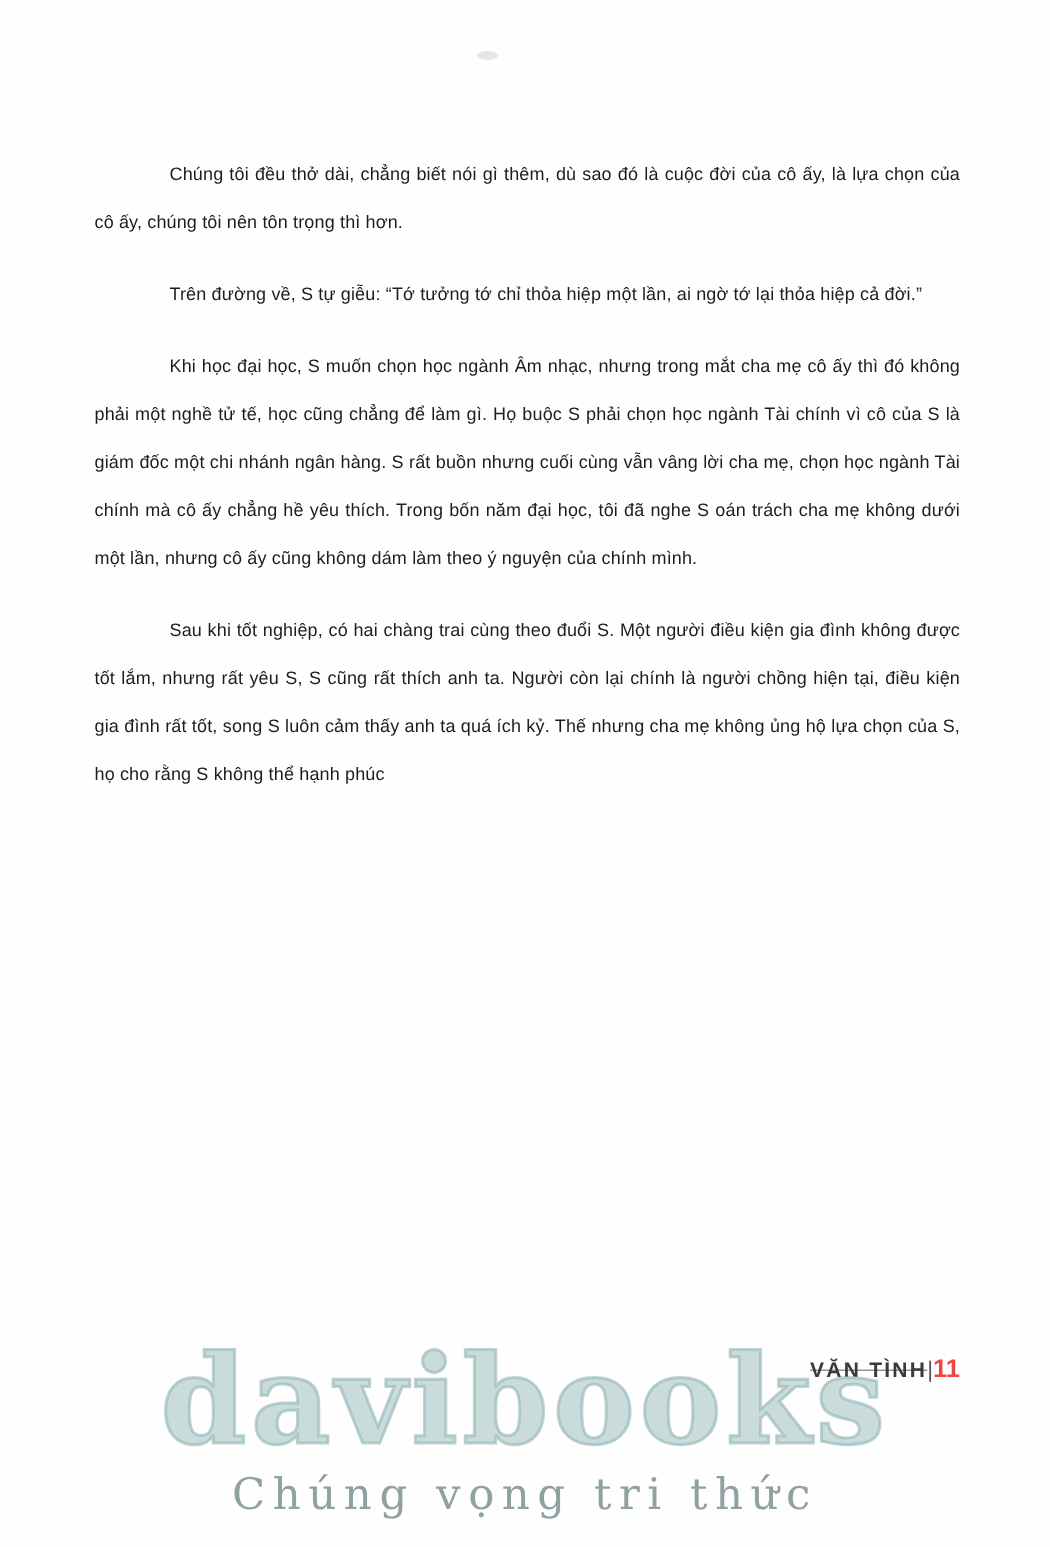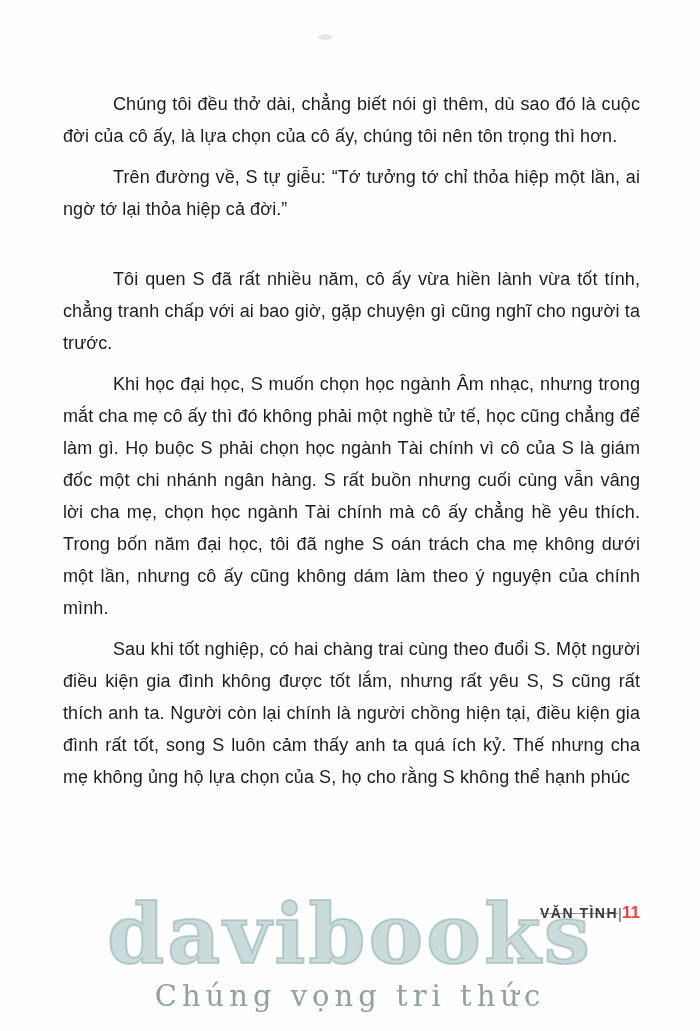--- a/index.html
+++ b/index.html
@@ -27,22 +27,22 @@
     background: rgba(160,160,160,0.25);
     border-radius: 50%;
   }
   .text-block {
     position: absolute;
     left: 63px;
     right: 60px;
     top: 84px;
   }
   .para {
-    margin: 4px 0 9px 0;
-    font-size: 18px;
+    margin: 16px 0 9px 0;
+    font-size: 12px;
     line-height: 32px;
     text-align: justify;
     text-indent: 50px;
     color: #1d1d1d;
     letter-spacing: 0.1px;
   }
   .section-gap {
     margin-top: 38px;
   }
   .footer {
@@ -101,21 +101,20 @@
 </head>
 <body>
 
 <div class="page">
 
   <div class="scan-artifact"></div>
 
   <div class="text-block">
     <p class="para">Chúng tôi đều thở dài, chẳng biết nói gì thêm, dù sao đó là cuộc đời của cô ấy, là lựa chọn của cô ấy, chúng tôi nên tôn trọng thì hơn.</p>
     <p class="para">Trên đường về, S tự giễu: “Tớ tưởng tớ chỉ thỏa hiệp một lần, ai ngờ tớ lại thỏa hiệp cả đời.”</p>
-    <p class="para section-gap">Tôi quen S đã rất nhiều năm, cô ấy vừa hiền lành vừa tốt tính, chẳng tranh chấp với ai bao giờ, gặp chuyện gì cũng nghĩ cho người ta trước.</p>
     <p class="para">Khi học đại học, S muốn chọn học ngành Âm nhạc, nhưng trong mắt cha mẹ cô ấy thì đó không phải một nghề tử tế, học cũng chẳng để làm gì. Họ buộc S phải chọn học ngành Tài chính vì cô của S là giám đốc một chi nhánh ngân hàng. S rất buồn nhưng cuối cùng vẫn vâng lời cha mẹ, chọn học ngành Tài chính mà cô ấy chẳng hề yêu thích. Trong bốn năm đại học, tôi đã nghe S oán trách cha mẹ không dưới một lần, nhưng cô ấy cũng không dám làm theo ý nguyện của chính mình.</p>
     <p class="para">Sau khi tốt nghiệp, có hai chàng trai cùng theo đuổi S. Một người điều kiện gia đình không được tốt lắm, nhưng rất yêu S, S cũng rất thích anh ta. Người còn lại chính là người chồng hiện tại, điều kiện gia đình rất tốt, song S luôn cảm thấy anh ta quá ích kỷ. Thế nhưng cha mẹ không ủng hộ lựa chọn của S, họ cho rằng S không thể hạnh phúc</p>
   </div>
 
   <div class="footer">
     <span class="running-title">VĂN TÌNH</span>
     <span class="footer-sep">|</span>
     <span class="page-number">11</span>
   </div>
 

